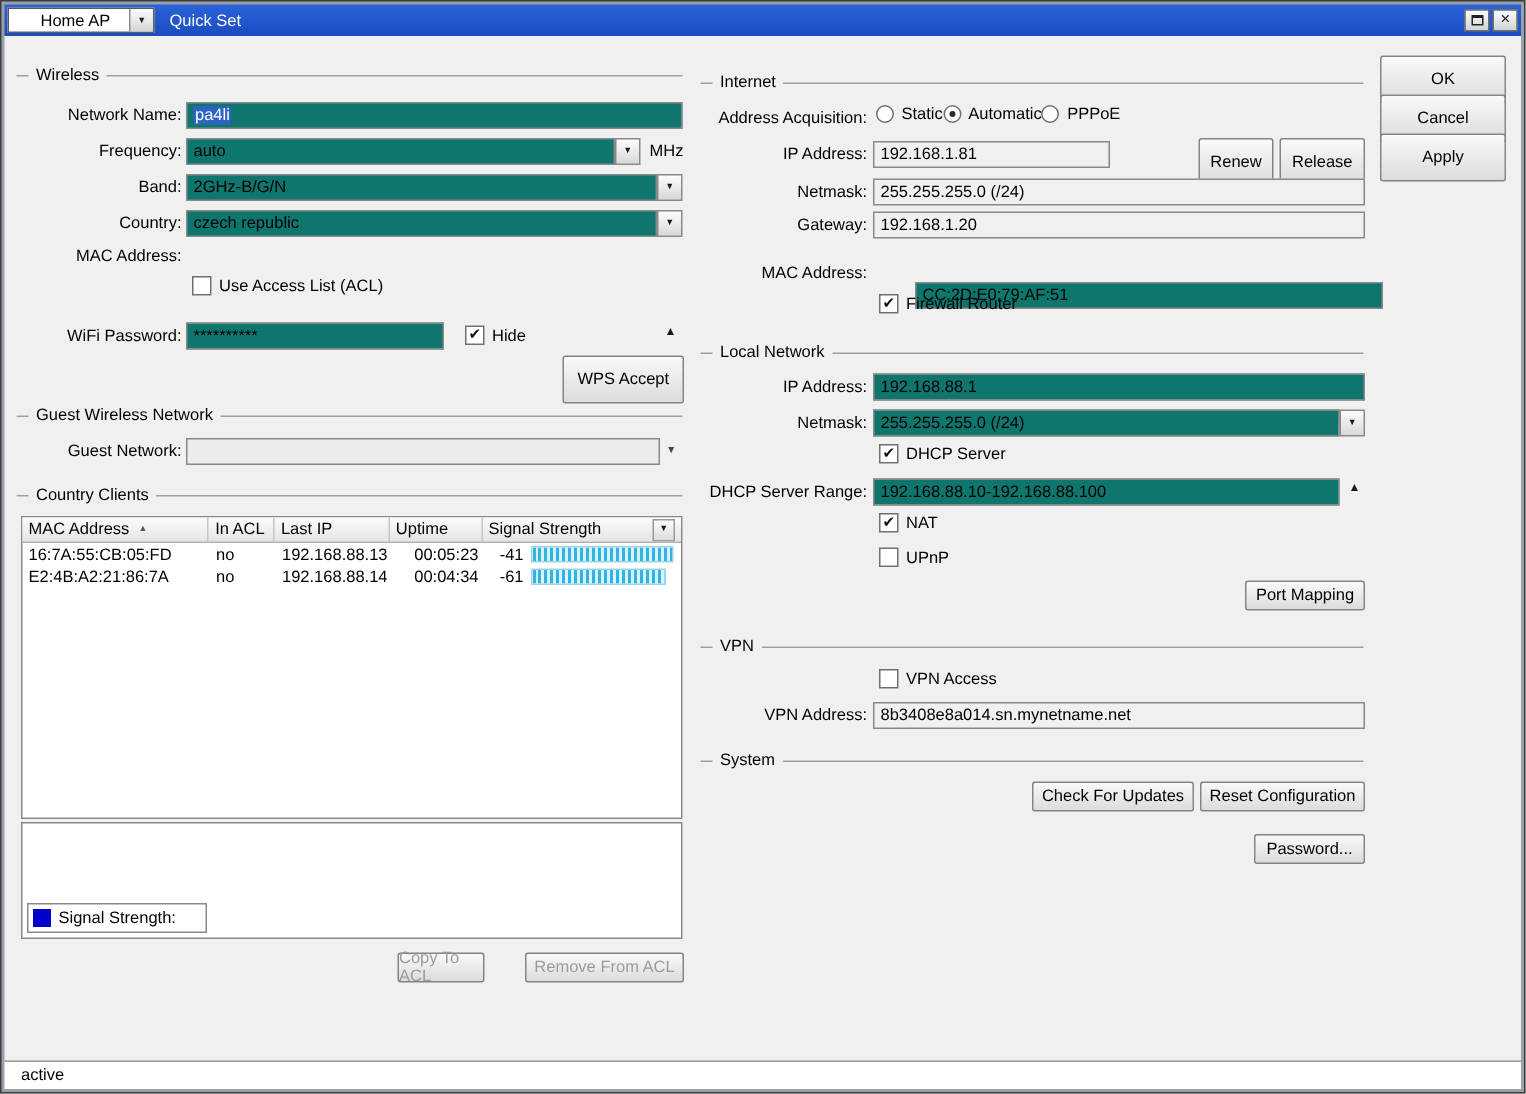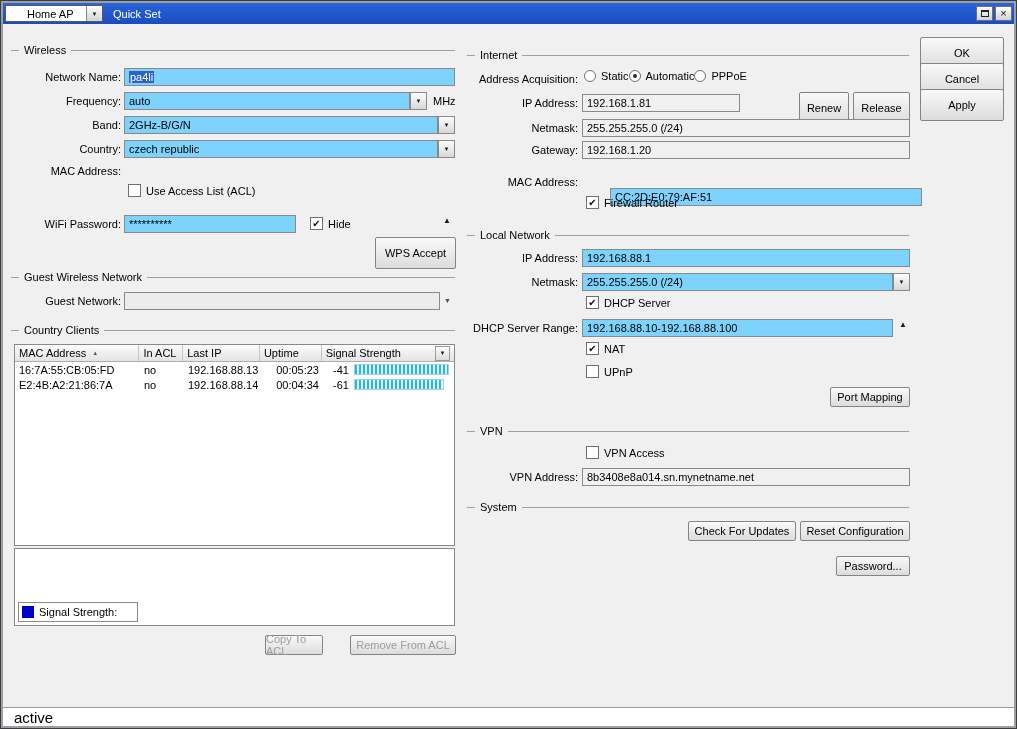--- a/index.html
+++ b/index.html
@@ -32,31 +32,31 @@
   }
   .icon-restore { width: 8px; height: 7px; border: 1px solid #222; border-top-width: 2px; }
   
   .client {
     position: absolute; left: 2px; right: 2px; top: 23px; bottom: 21px;
     background: #f0f0f0; font-size: 11px; color: #000; overflow: hidden;
   }
   .statusbar {
     position: absolute; left: 2px; right: 2px; bottom: 2px; height: 19px;
     background: #ffffff; border-top: 1px solid #9a9a9a;
-    display: flex; align-items: center; padding-left: 11px; font-size: 15px;
+    display: flex; align-items: center; padding-left: 11px; font-size: 11px;
   }
   
   .group { position: absolute; display: flex; align-items: center; height: 12px; }
   .group .dash { width: 8px; border-top: 1px solid #9f9f9f; margin-right: 5px; }
   .group .gl { white-space: nowrap; }
   .group .line { flex: 1; border-top: 1px solid #9f9f9f; margin-left: 5px; }
   .lbl { position: absolute; text-align: right; white-space: nowrap; }
   .txt { position: absolute; white-space: nowrap; }
   .field {
-    position: absolute; height: 18px; background: #7dd3fc; border: 1px solid #898989;
+    position: absolute; height: 18px; background: #0f766e; border: 1px solid #898989;
     display: flex; align-items: center; padding: 0 4px; overflow: hidden; white-space: nowrap;
   }
   .field.ro { background: #f0f0f0; }
   .field.dis { background: #ececec; color: #808080; }
   .sel-text { background: #2e63c6; color: #fff; padding: 0 1px; }
   .dropbtn {
     position: absolute; width: 17px; height: 18px; border: 1px solid #898989;
     background: linear-gradient(#fdfdfd, #d8d8d8);
     display: flex; align-items: center; justify-content: center; font-size: 6px; color: #1a1a1a;
   }

